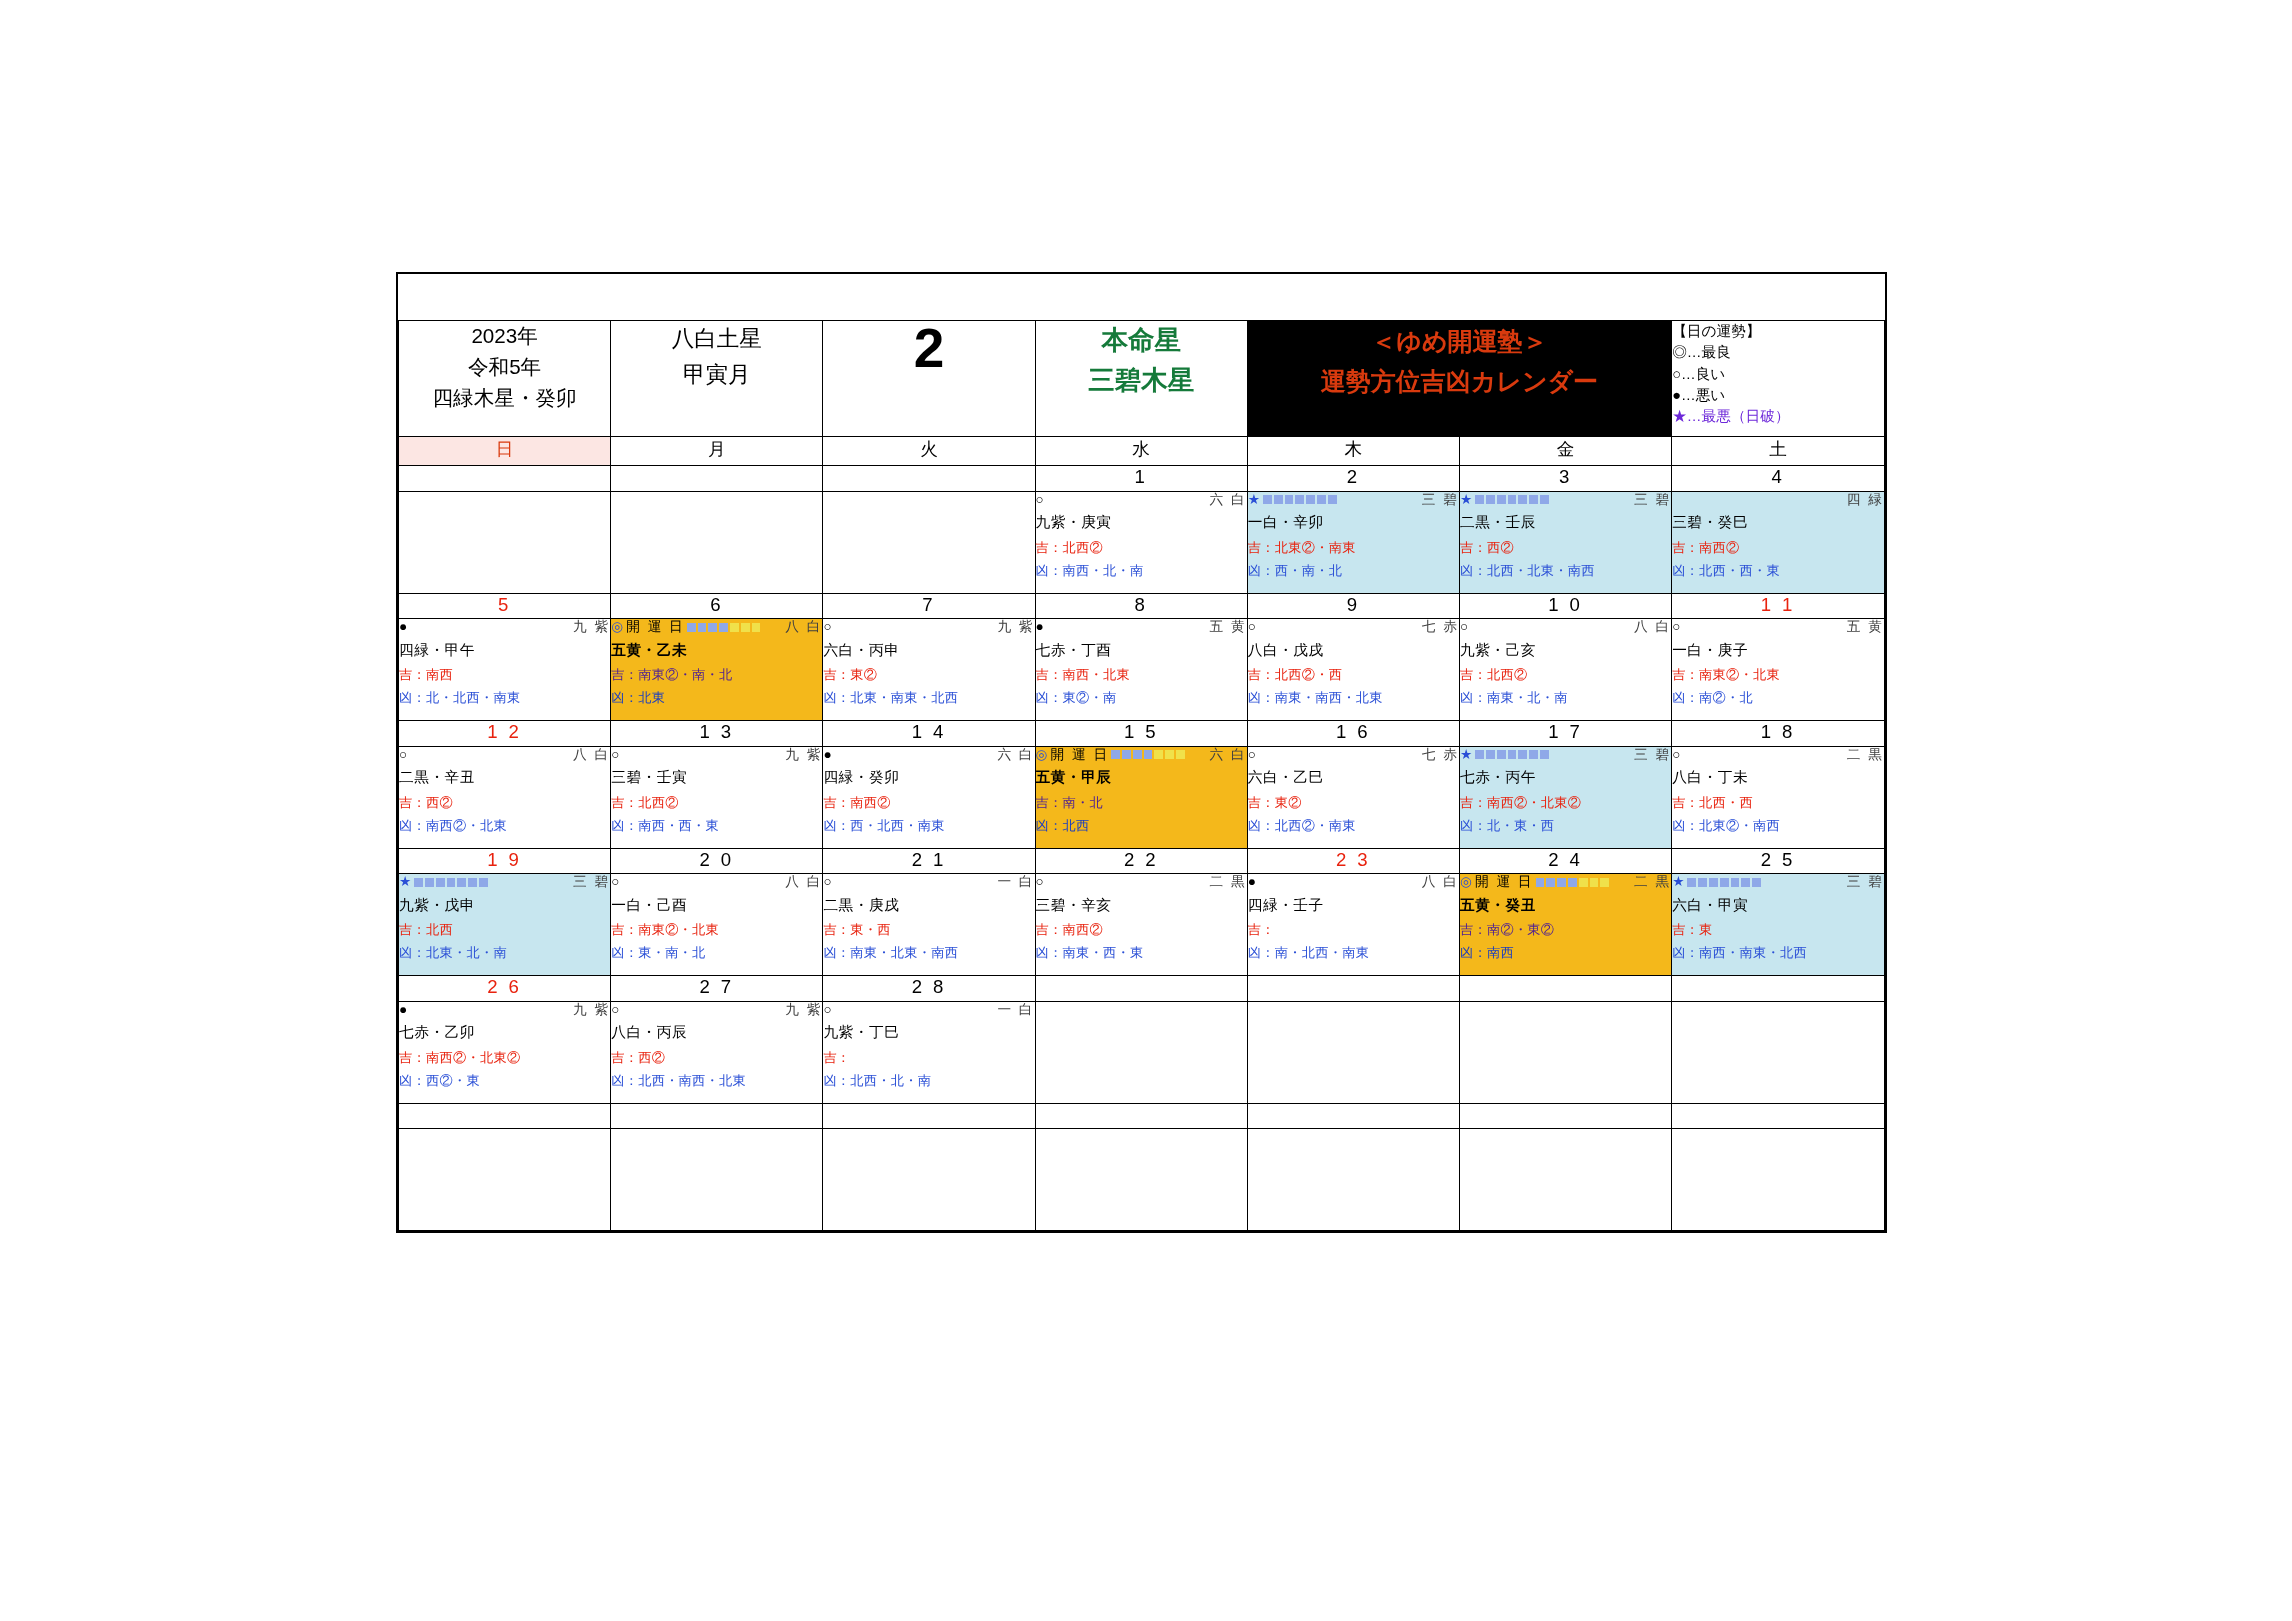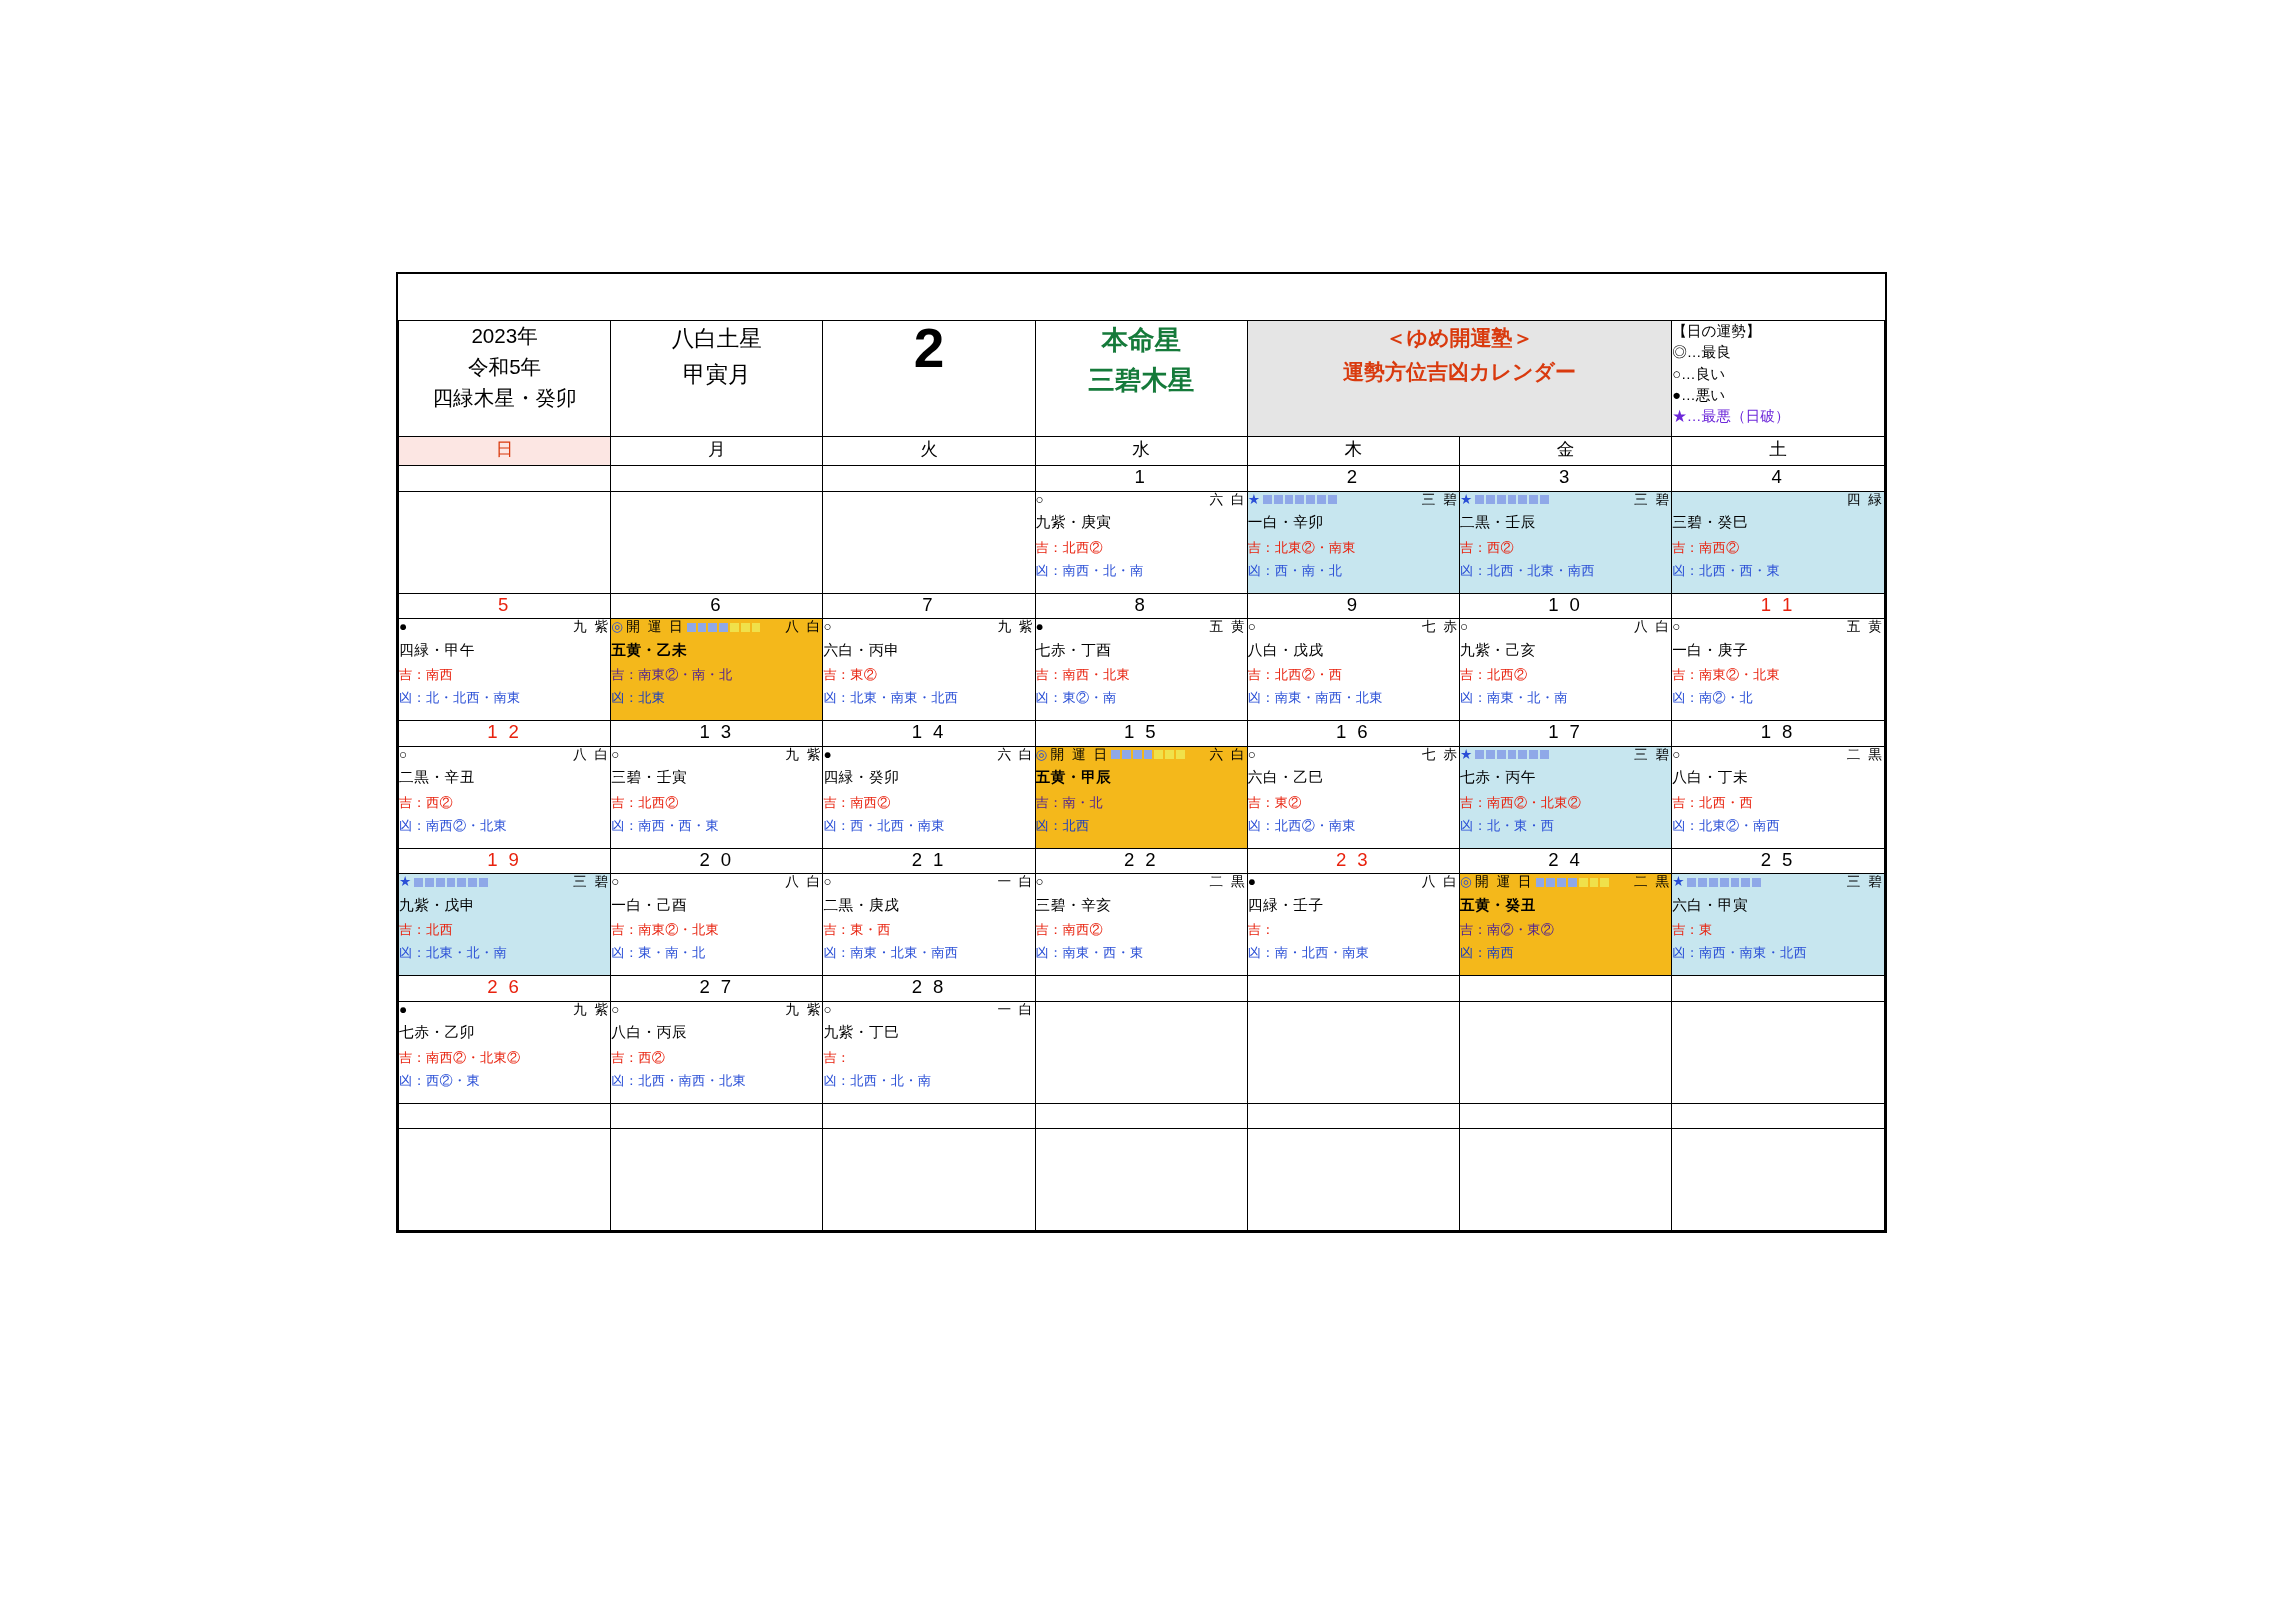--- a/index.html
+++ b/index.html
@@ -53,24 +53,24 @@
     font-weight: bold;
     line-height: 1;
   }
   .hdr-honmei {
     color: #157a3a;
     font-weight: bold;
     font-size: 26.5px;
     line-height: 1.5;
   }
   .hdr-jyuku {
-    background: #e5e5e5;
+    background: #000000;
     color: #d93a0e;
     font-weight: bold;
-    font-size: 21px;
+    font-size: 25px;
     line-height: 1.6;
   }
   .legend {
     font-size: 14.7px;
     line-height: 1.45;
     text-align: left;
     padding: 5.9px 3.9px 3.9px 7.8px;
   }
   .legend .l-blue { color: #6d28d9; }
 
@@ -131,21 +131,21 @@
   }
   .sq.y { background: #f0e14a; }
   .kaiun {
     color: #000;
     font-size: 13.7px;
     letter-spacing: 2px;
     font-weight: normal;
     text-align: center;
   }
   .kyusei {
-    color: #000000;
+    color: #404040;
     font-size: 13.7px;
     letter-spacing: 2px;
   }
   .eto {
     font-size: 14.7px;
     margin-top: 4.9px;
     letter-spacing: 0.5px;
     color: #000;
   }
   .eto.bold { font-weight: bold; }

